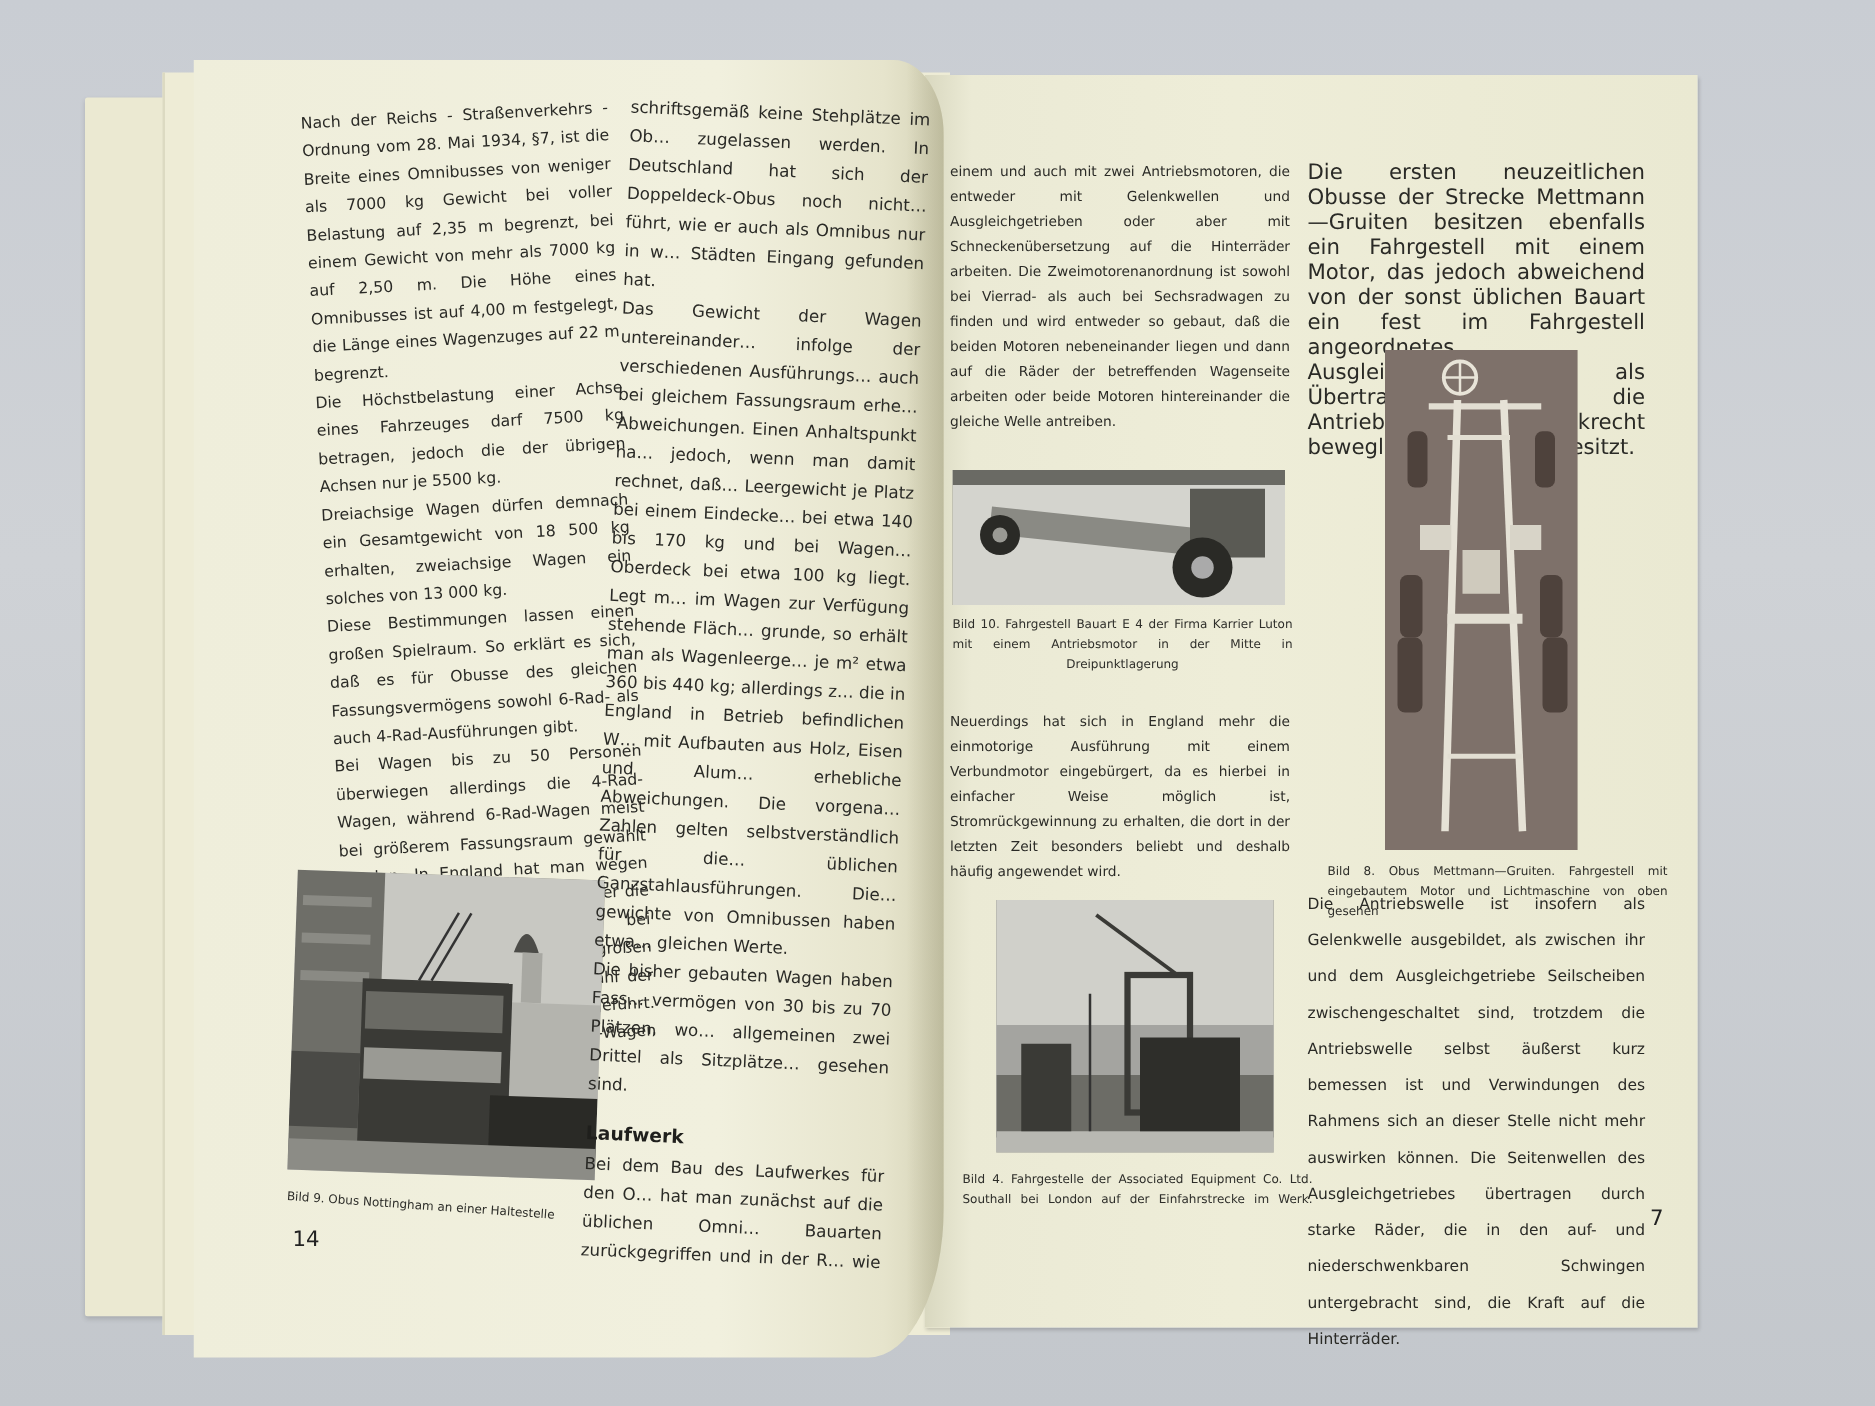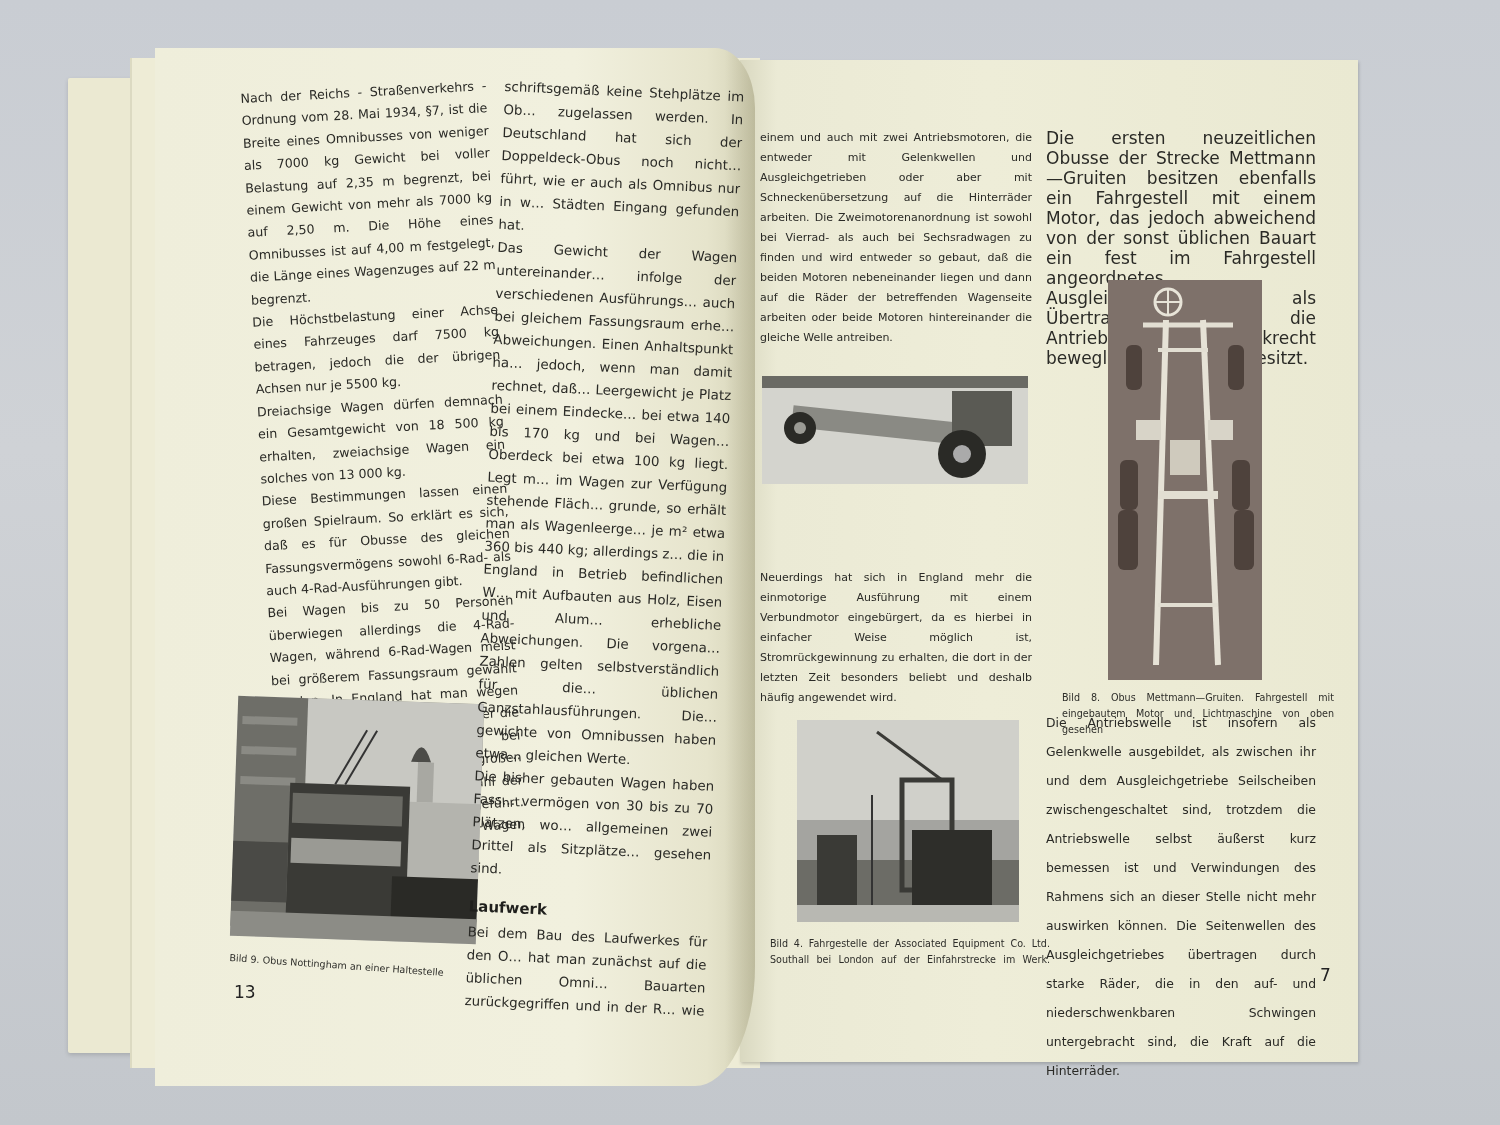--- a/index.html
+++ b/index.html
@@ -97,21 +97,21 @@
       <rect x="58" y="95" width="110" height="30" fill="#6a6a64"></rect>
       <rect x="58" y="140" width="110" height="25" fill="#9a9a94"></rect>
       <rect x="0" y="145" width="55" height="60" fill="#4a4a46"></rect>
       <rect x="160" y="175" width="86" height="55" fill="#2a2a26"></rect>
       <rect x="0" y="215" width="246" height="25" fill="#8c8c86"></rect>
       <line x1="100" y1="85" x2="130" y2="30" stroke="#333" stroke-width="2"></line>
       <line x1="110" y1="85" x2="140" y2="30" stroke="#333" stroke-width="2"></line>
     </svg>
   </div>
   <div class="caption" style="left:230px; top:950px; width:250px; transform: rotate(4deg); transform-origin:left top;">Bild 9. Obus Nottingham an einer Haltestelle</div>
-  <div class="pagenum" style="left:234px; top:982px;">13</div>
+  <div class="pagenum" style="left:234px; top:982px;">14</div>
 
   <div class="col lp-col2" style="height:940px;">
     <p class="para">schriftsgemäß keine Stehplätze im Ob… zugelassen werden. In Deutschland hat sich der Doppeldeck-Obus noch nicht… führt, wie er auch als Omnibus nur in w… Städten Eingang gefunden hat.</p>
     <p class="para">Das Gewicht der Wagen untereinander… infolge der verschiedenen Ausführungs… auch bei gleichem Fassungsraum erhe… Abweichungen. Einen Anhaltspunkt ha… jedoch, wenn man damit rechnet, daß… Leergewicht je Platz bei einem Eindecke… bei etwa 140 bis 170 kg und bei Wagen… Oberdeck bei etwa 100 kg liegt. Legt m… im Wagen zur Verfügung stehende Fläch… grunde, so erhält man als Wagenleerge… je m² etwa 360 bis 440 kg; allerdings z… die in England in Betrieb befindlichen W… mit Aufbauten aus Holz, Eisen und Alum… erhebliche Abweichungen. Die vorgena… Zahlen gelten selbstverständlich für die… üblichen Ganzstahlausführungen. Die… gewichte von Omnibussen haben etwa… gleichen Werte.</p>
     <p class="para">Die bisher gebauten Wagen haben Fass… vermögen von 30 bis zu 70 Plätzen, wo… allgemeinen zwei Drittel als Sitzplätze… gesehen sind.</p>
     <div class="heading">Laufwerk</div>
     <p class="para">Bei dem Bau des Laufwerkes für den O… hat man zunächst auf die üblichen Omni… Bauarten zurückgegriffen und in der R… wie beim Omnibus, Fahrgestelle verwe… die für gewöhnlich die Antriebsmaschi… Dreipunktlagerung trugen. Im Ausland… aber heute schon das Fahrgestell zu eine… achtlichen Höhe und Güte in der Ausführ… form entwickelt worden. Die Kraftübertra… gung von der Antriebsmaschine zu den Hi… rädern wurde in den verschiedensten Form… ausgeführt. Man findet Ausrüstungen…</p>
   </div>
 
   <div class="col rp-col1">
@@ -123,20 +123,21 @@
       <rect width="266" height="108" fill="#d4d4ce"></rect>
       <rect x="0" y="0" width="266" height="12" fill="#6a6a64"></rect>
       <rect x="30" y="38" width="170" height="22" fill="#8a8a84" transform="rotate(6 115 49)"></rect>
       <rect x="190" y="15" width="60" height="55" fill="#5a5a54"></rect>
       <circle cx="38" cy="52" r="16" fill="#2a2a26"></circle>
       <circle cx="38" cy="52" r="6" fill="#9a9a94"></circle>
       <circle cx="200" cy="78" r="24" fill="#2a2a26"></circle>
       <circle cx="200" cy="78" r="9" fill="#aaa"></circle>
     </svg>
   </div>
+  <div class="caption center-last" style="left:762px; top:492px; width:272px;">Bild 10. Fahrgestell Bauart E 4 der Firma Karrier Luton mit einem Antriebsmotor in der Mitte in Dreipunktlagerung</div>
 
   <div class="col rp-col1" style="top:568px;">
     <p class="para">Neuerdings hat sich in England mehr die einmotorige Ausführung mit einem Verbundmotor eingebürgert, da es hierbei in einfacher Weise möglich ist, Stromrückgewinnung zu erhalten, die dort in der letzten Zeit besonders beliebt und deshalb häufig angewendet wird.</p>
   </div>
 
   <div class="photo" style="left:797px; top:720px; width:222px; height:202px;">
     <svg viewBox="0 0 222 202" preserveAspectRatio="none">
       <rect width="222" height="202" fill="#d0d0ca"></rect>
       <rect x="0" y="100" width="222" height="40" fill="#a4a4a0"></rect>
       <rect x="0" y="140" width="222" height="50" fill="#6c6c66"></rect>

